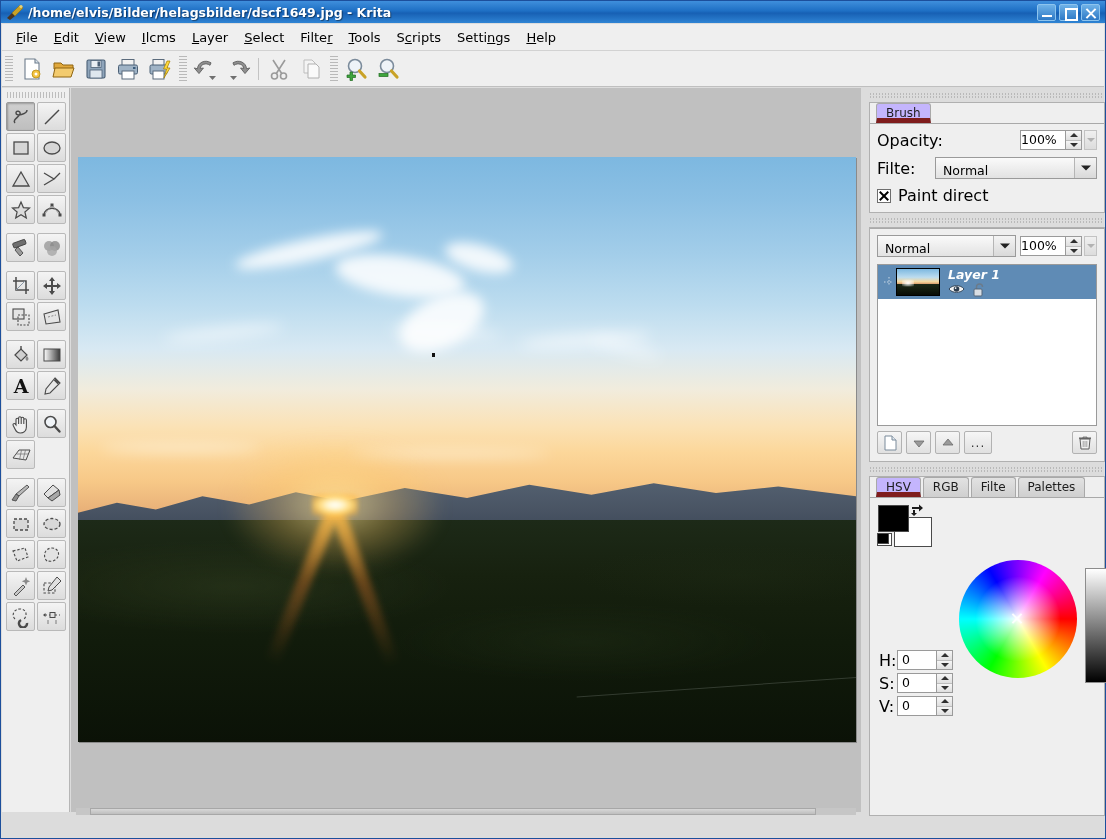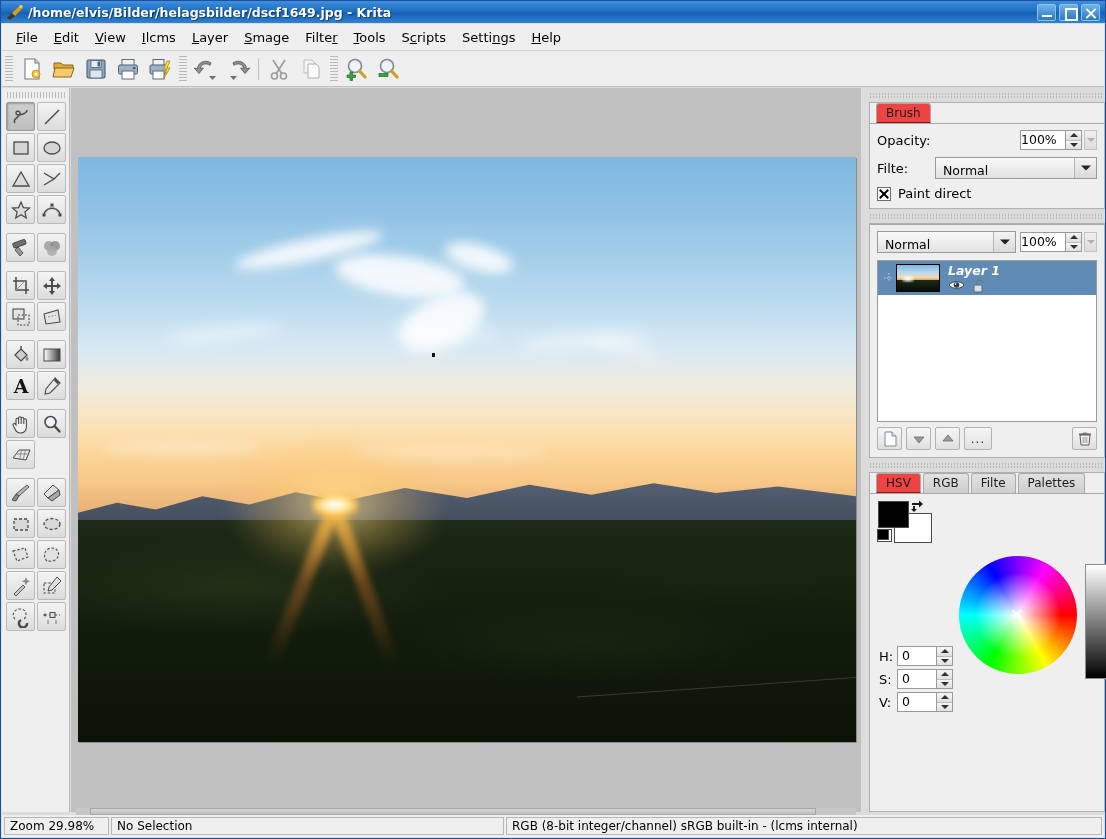--- a/index.html
+++ b/index.html
@@ -186,25 +186,25 @@
     background-position:0 2px, 0 5px;
     background-repeat:repeat-x;
   }
   .tabrow { display:flex; height:20px; padding-left:6px; background:#efefef; }
   .tab {
     padding:2px 9px 0 9px; font-size:12px; cursor:pointer;
     background:linear-gradient(to bottom,#e2e2e2,#cfcfcf);
     border:1px solid #a9a9a9; border-bottom:none;
     border-radius:3px 3px 0 0; color:#1d1d1d; margin-right:2px;
   }
-  .tab.active { background:#ef4444; border-bottom:1px solid #7f1d1d; position:relative; z-index:2; }
+  .tab.active { background:#c4b5fd; border-bottom:5px solid #7f1d1d; position:relative; z-index:2; }
   .tabbody { border-top:1px solid #a9a9a9; background:#efefef; padding:6px 7px 7px 7px; }
 
   .row { display:flex; align-items:center; margin-bottom:7px; }
-  .lbl { font-size:13px; color:#000; }
+  .lbl { font-size:16px; color:#000; }
   .grow { flex:1 1 auto; }
 
   .spin {
     display:flex; align-items:stretch; height:20px;
     border:1px solid #9a9a9a; background:#fff;
   }
   .spin input, .spin .val {
     width:44px; border:none; outline:none; text-align:right;
     font-family:"DejaVu Sans",sans-serif; font-size:12.5px; padding-right:14px;
     background:#fff; color:#000; line-height:18px;
@@ -379,21 +379,21 @@
       <div class="winbtn wb-close"></div>
     </div>
   </div>
 
   <div class="menubar">
     <div class="menu-item"><u>F</u><span>ile</span></div>
     <div class="menu-item"><u>E</u><span>dit</span></div>
     <div class="menu-item"><u>V</u><span>iew</span></div>
     <div class="menu-item"><u>I</u><span>lcms</span></div>
     <div class="menu-item"><u>L</u><span>ayer</span></div>
-    <div class="menu-item"><u>S</u><span>mage</span></div>
+    <div class="menu-item"><u>S</u><span>elect</span></div>
     <div class="menu-item">Filte<u>r</u></div>
     <div class="menu-item"><u>T</u><span>ools</span></div>
     <div class="menu-item">S<u>c</u>ripts</div>
     <div class="menu-item">Setti<u>n</u>gs</div>
     <div class="menu-item"><u>H</u><span>elp</span></div>
   </div>
 
   <div class="toolbar">
     <div class="tb-grip"></div>
 
@@ -930,19 +930,14 @@
           </div>
         </div>
       </div>
     </div>
   </div>
 
   <div class="scroll-h">
     <div class="thumb"></div>
   </div>
 
-  <div class="statusbar">
-    <div class="st-cell" style="width:105px;">Zoom 29.98%</div>
-    <div class="st-cell" style="width:393px;">No Selection</div>
-    <div class="st-cell" style="flex:1;">RGB (8-bit integer/channel)  sRGB built-in - (lcms internal)</div>
-  </div>
 
 </div>
 
 </body></html>

